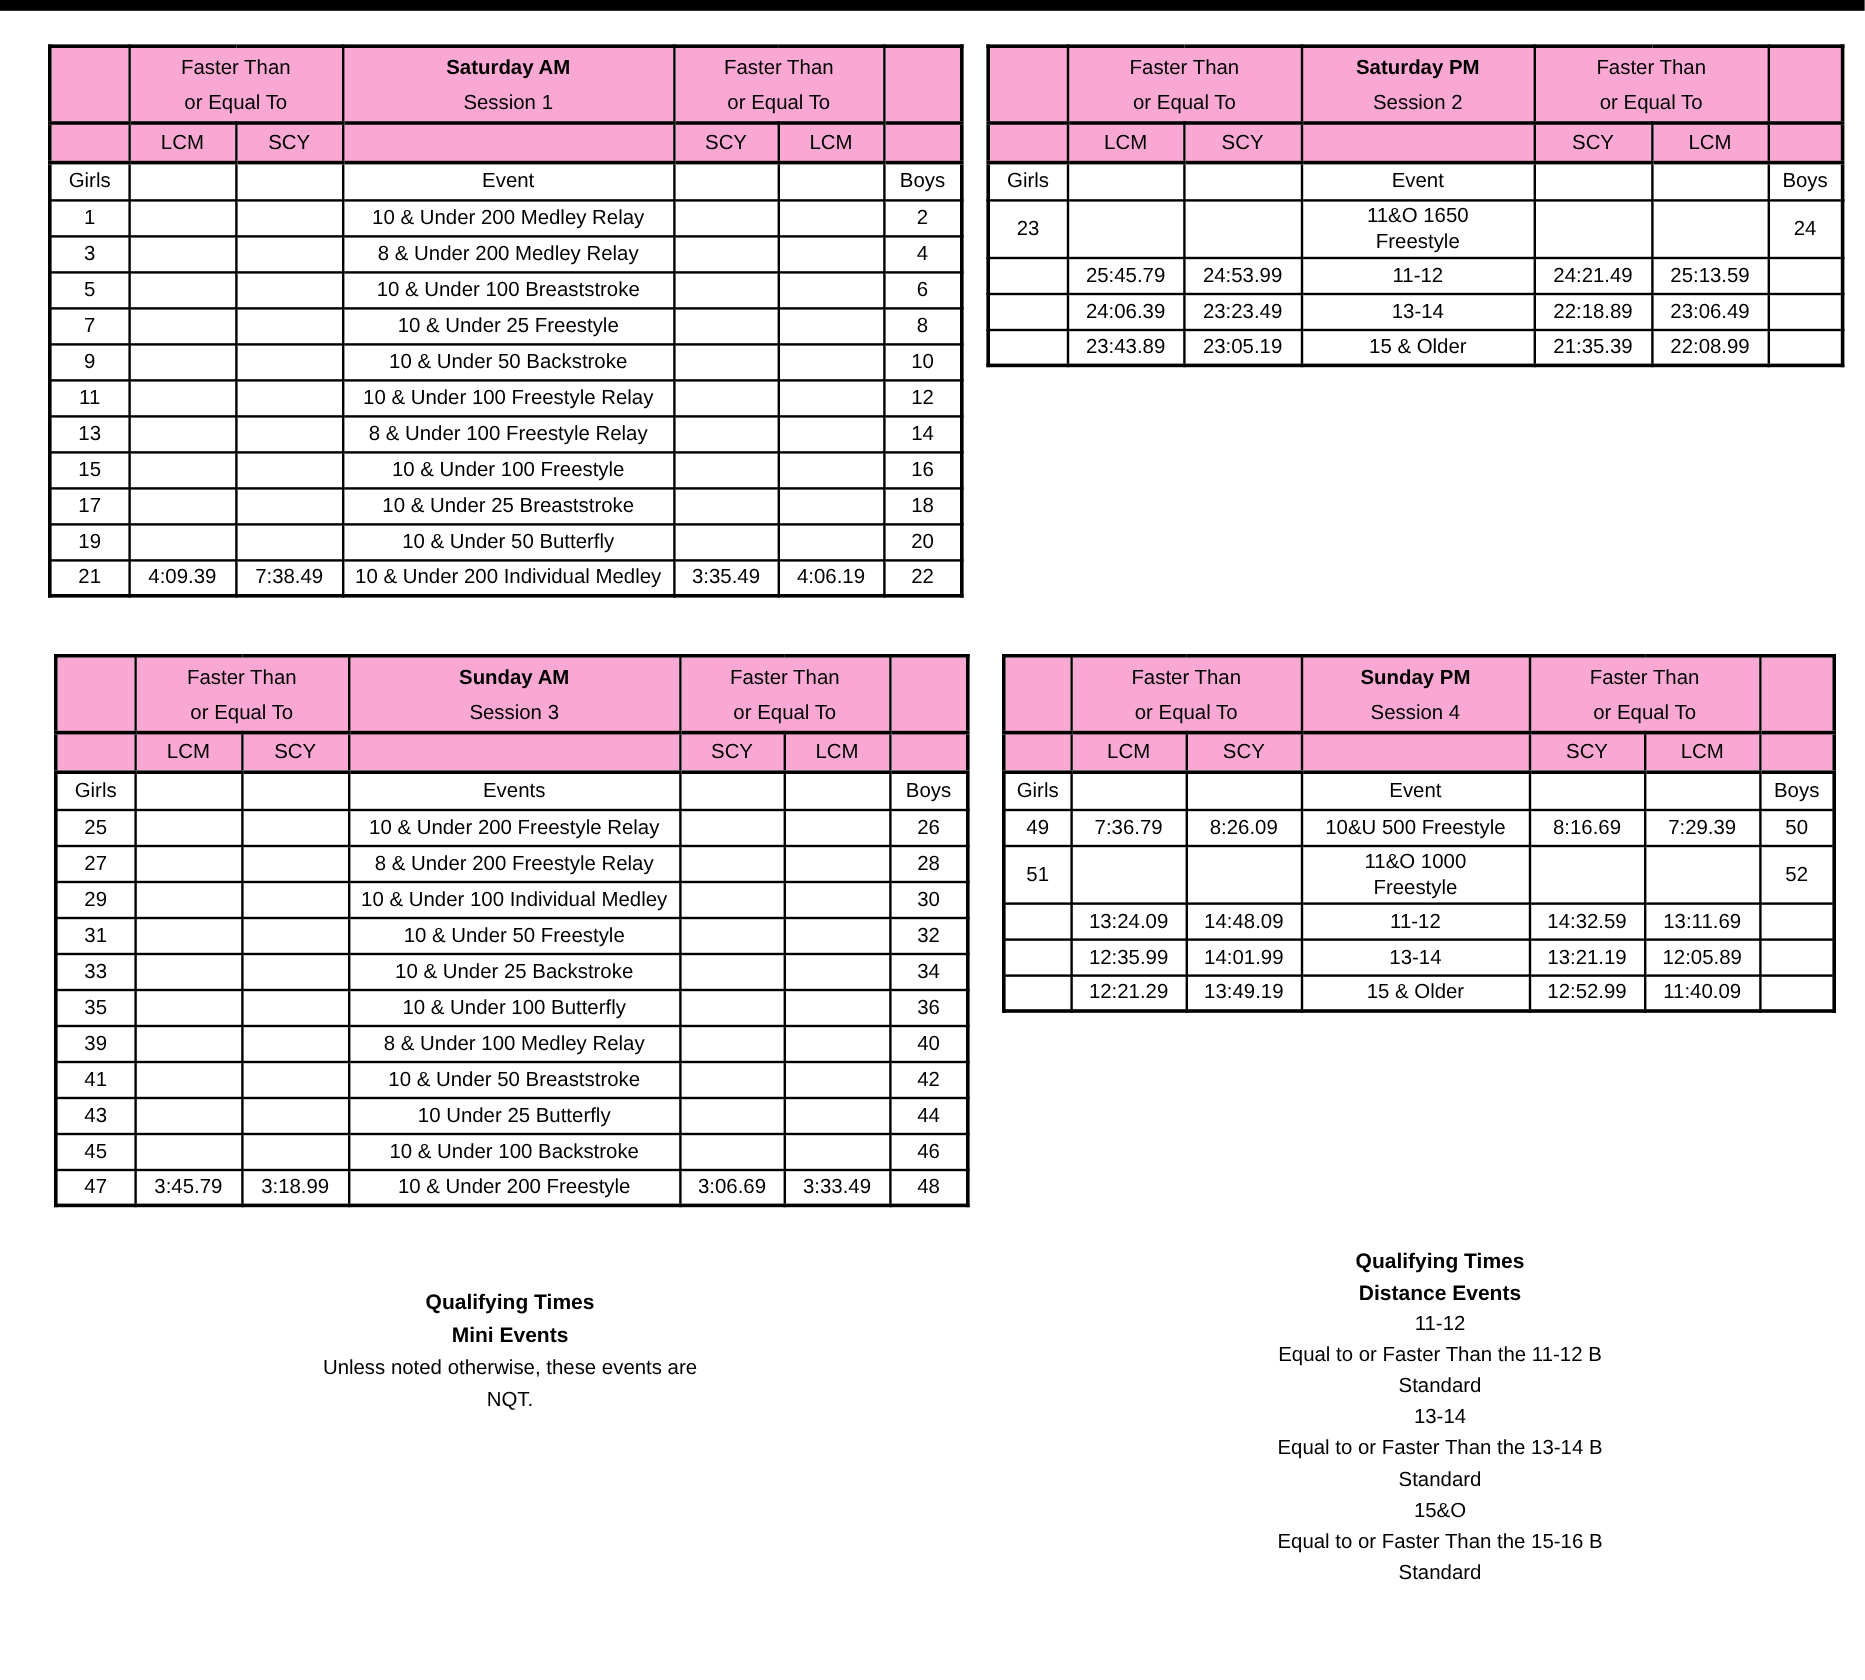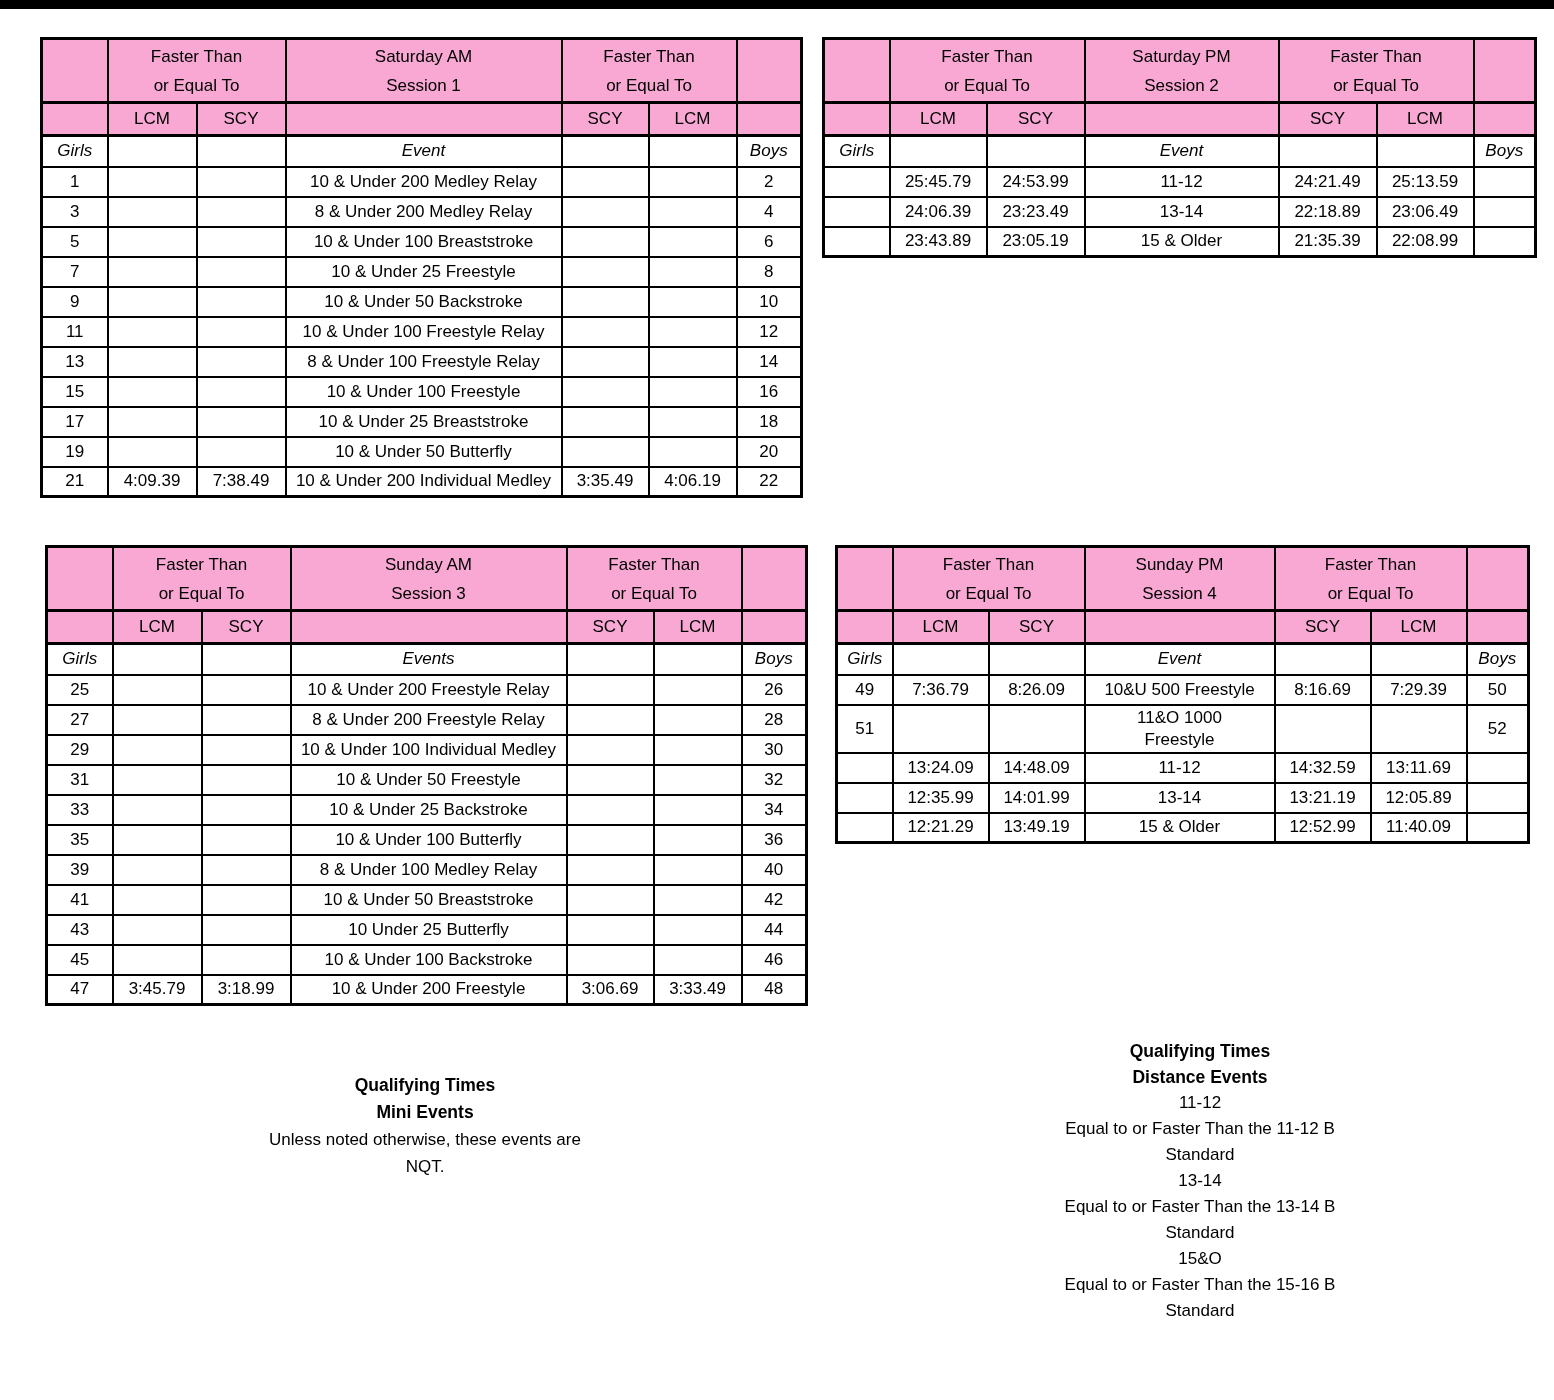--- a/index.html
+++ b/index.html
@@ -30,23 +30,23 @@
     overflow: hidden;
   }
   .qt-table thead tr.hdr1 th, .qt-table thead tr.hdr2 th {
     background: #f9a8d4;
     font-weight: normal;
     border-bottom-width: 3px;
   }
   .qt-table thead tr.hdr1 th { height: 64px; line-height: 29px; }
   .qt-table thead tr.hdr2 th { height: 33px; }
   .qt-table thead tr.lblrow td {
-    background: #ffffff; font-style: italic; height: 31px;
-  }
-  .qt-table .title-bold { font-weight: normal; }
+    background: #ffffff; height: 31px;
+  }
+  .qt-table .title-bold { font-weight: bold; }
   .qt-table tbody td { height: 30px; line-height: 22px; }
   .qt-table tbody td.col-event { white-space: pre-line; }
   #t1 { left: 40px;  top: 37px;  width: 760px; }
   #t2 { left: 822px; top: 37px;  width: 712px; }
   #t3 { left: 45px;  top: 545px; width: 760px; }
   #t4 { left: 835px; top: 545px; width: 692px; }
   .note {
     position: absolute;
     text-align: center;
     font-size: 17px;
@@ -253,20 +253,30 @@
       <td></td>
       <td></td>
       <td>Event</td>
       <td></td>
       <td></td>
       <td>Boys</td>
     </tr>
   </thead>
   <tbody>
       <tr>
+        <td class="col-girls">23</td>
+        <td class="col-lcm"></td>
+        <td class="col-scy"></td>
+        <td class="col-event">11&amp;O 1650
+Freestyle</td>
+        <td class="col-scy_r"></td>
+        <td class="col-lcm_r"></td>
+        <td class="col-boys">24</td>
+      </tr>
+      <tr>
         <td class="col-girls"></td>
         <td class="col-lcm">25:45.79</td>
         <td class="col-scy">24:53.99</td>
         <td class="col-event">11-12</td>
         <td class="col-scy_r">24:21.49</td>
         <td class="col-lcm_r">25:13.59</td>
         <td class="col-boys"></td>
       </tr>
       <tr>
         <td class="col-girls"></td>

